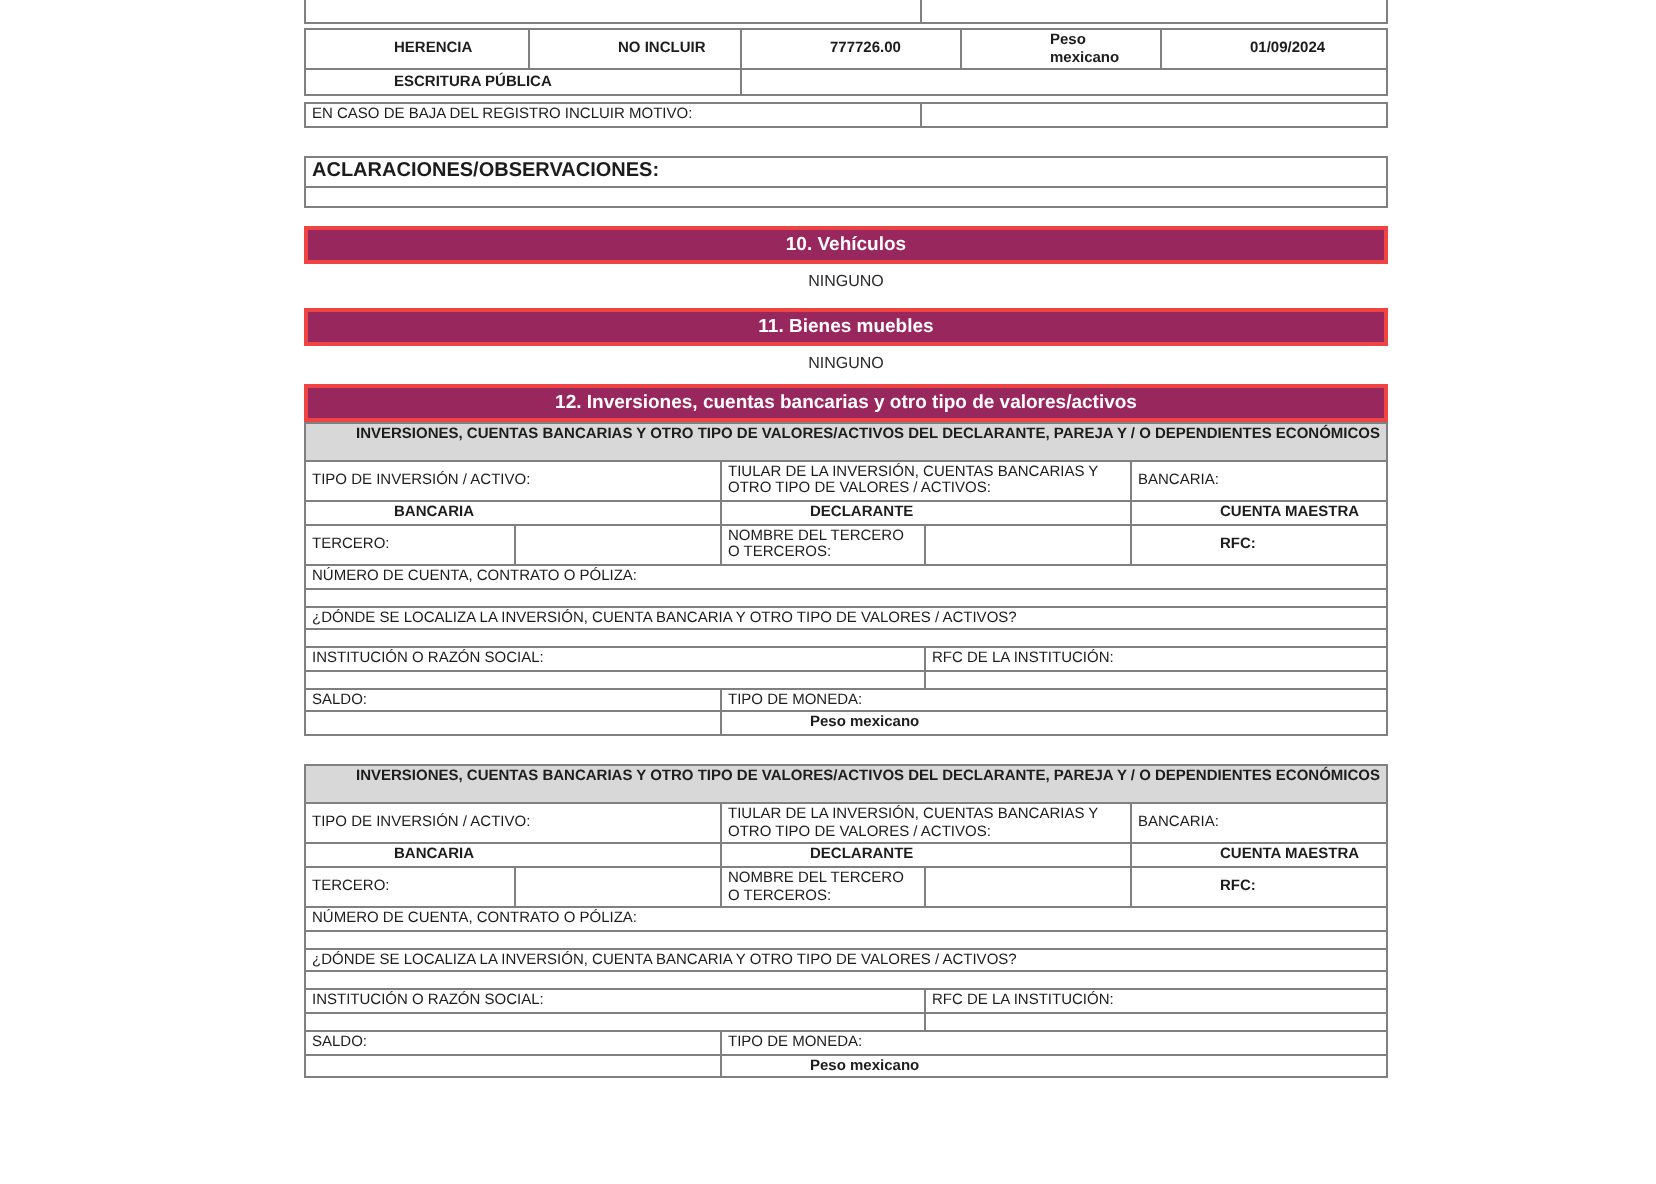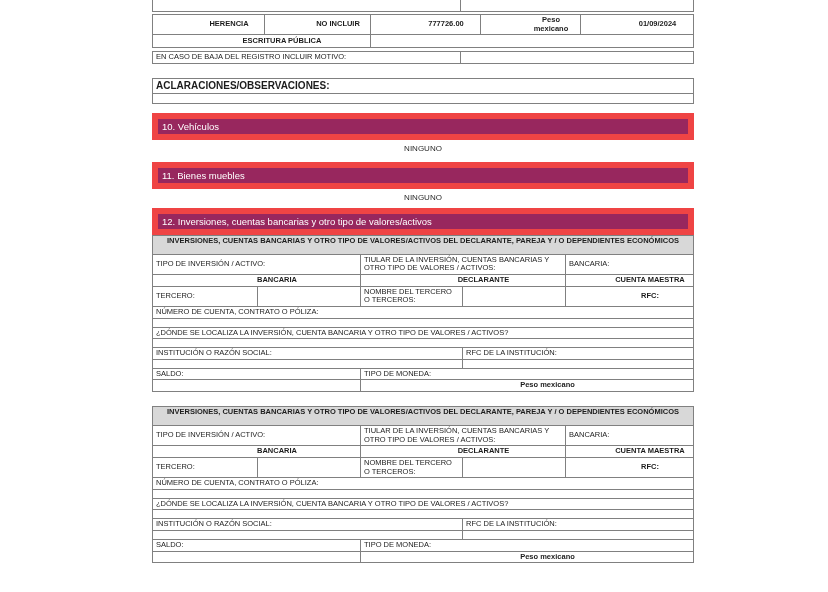--- a/index.html
+++ b/index.html
@@ -9,29 +9,29 @@
   }
   .doc{position:absolute;left:152px;top:0;width:542px;}
   table{border-collapse:collapse;table-layout:fixed;width:100%;}
   td{
     border:1px solid #808080;font-size:7.5px;line-height:1.15;
     padding:1px 3px;vertical-align:top;overflow:hidden;word-wrap:break-word;
   }
   .stack{margin-top:-1px;}
   .no-top td{border-top:none;}
   .b{font-weight:bold;}
-  .c{text-align:center;}
+  .c{text-align:right;}
   .m{vertical-align:middle;}
-  .val{font-weight:bold;text-align:center;vertical-align:middle;padding-left:44px;}
+  .val{font-weight:bold;vertical-align:middle;padding-left:44px;}
   .big{font-size:10px;font-weight:bold;}
   .gray{background:#d8d8d8;}
   .bar{
-    background:#98275E;color:#ffffff;font-weight:normal;font-size:9.5px;
-    line-height:11px;padding:2px 4px;border:6px solid #ef4444;
-    white-space:nowrap;overflow:hidden;
+    background:#98275E;color:#ffffff;font-weight:bold;font-size:9.5px;
+    line-height:11px;padding:2px 4px;border:2px solid #ef4444;
+    white-space:nowrap;overflow:hidden;text-align:center;
   }
   .ninguno{text-align:center;font-size:8px;color:#2a2a2a;margin-top:4px;}
   .h8{height:8px;}.h9{height:9px;}.h7{height:7px;}.h6{height:6px;}
   .h10{height:10px;}.h11{height:11px;}.h16{height:16px;}.h17{height:17px;}
   .h19{height:19px;}
   .mt2{margin-top:2px;}.mt3{margin-top:3px;}.mt6{margin-top:6px;}
   .mt7{margin-top:14px;}.mt9{margin-top:9px;}.mt14{margin-top:14px;}
 </style>
 </head>
 <body>

